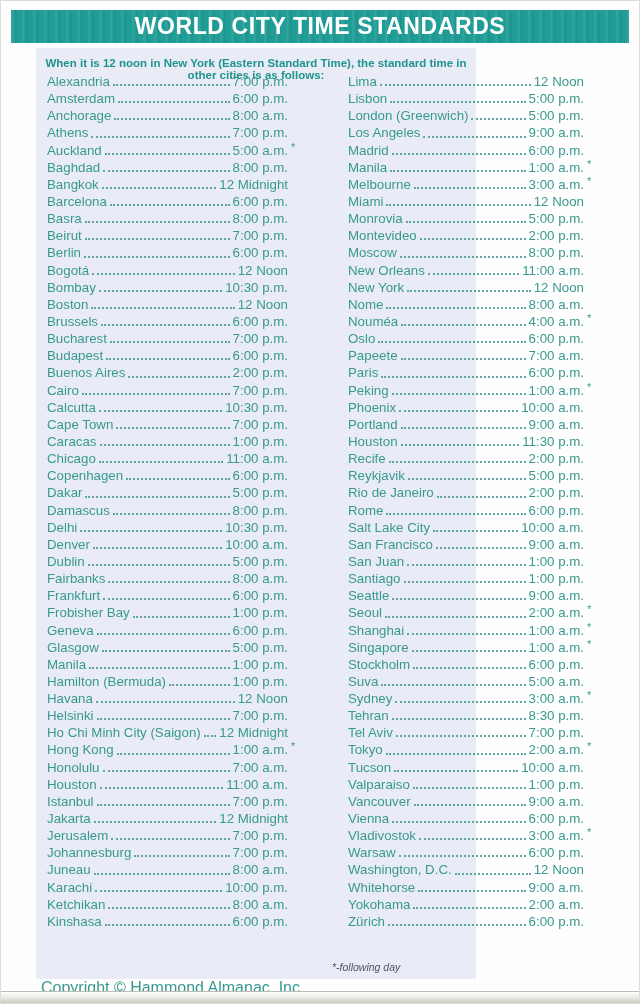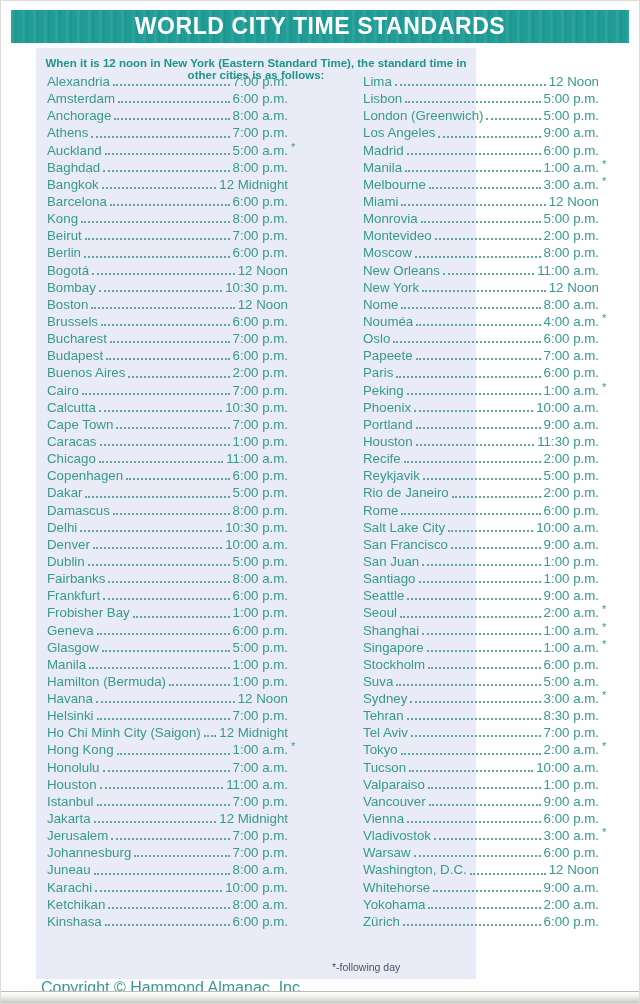--- a/index.html
+++ b/index.html
@@ -24,40 +24,40 @@
   }
   .content-panel{
     position:absolute;left:35px;top:47px;width:440px;height:931px;
     background:var(--panel-background,#e9ecf6);
   }
   .subtitle{
     padding-top:9px;text-align:center;
     font-size:11.5px;font-weight:700;color:var(--subtitle-text,#1f948d);
   }
   .time-table{
-    position:absolute;left:11px;top:25px;display:flex;gap:66px;
+    position:absolute;left:11px;top:25px;display:flex;gap:51px;
     color:var(--text-teal,#38998f);
   }
   .col{display:flex;flex-direction:column;}
   .col-left{width:241px;}
   .col-right{width:236px;margin-left:9px;}
   .row{display:flex;height:17.15px;line-height:17.15px;font-size:13.3px;white-space:nowrap;}
   .city{flex:0 0 auto;}
   .leader{flex:1 1 auto;min-width:4px;align-self:flex-end;margin:0 3px 4px 3px;
     border-bottom:2px dotted var(--leader-dots,#5fa8a1);}
   .time{flex:0 0 auto;}
   .star{display:inline-block;width:0;overflow:visible;white-space:nowrap;
     font-size:11px;position:relative;top:-3px;left:3px;}
   .copyright{
     position:absolute;left:5px;top:933px;
     font-size:16px;line-height:13px;color:var(--text-teal,#38998f);
   }
   .footnote{
     position:absolute;left:296px;top:913px;
-    font-size:10.5px;color:var(--footnote-text,#4a5560);
+    font-size:10.5px;color:var(--footnote-text,#4a5560);font-style:italic;
   }
 </style>
 </head>
 <body>
 
 <div class="photo-frame">
 
   <div class="title-bar">
     <h1>WORLD CITY TIME STANDARDS</h1>
   </div>
@@ -103,21 +103,21 @@
             <span class="city">Bangkok</span>
             <span class="leader"></span>
             <span class="time">12 Midnight</span>
           </div>
           <div class="row">
             <span class="city">Barcelona</span>
             <span class="leader"></span>
             <span class="time">6:00 p.m.</span>
           </div>
           <div class="row">
-            <span class="city">Kong</span>
+            <span class="city">Basra</span>
             <span class="leader"></span>
             <span class="time">8:00 p.m.</span>
           </div>
           <div class="row">
             <span class="city">Beirut</span>
             <span class="leader"></span>
             <span class="time">7:00 p.m.</span>
           </div>
           <div class="row">
             <span class="city">Berlin</span>

